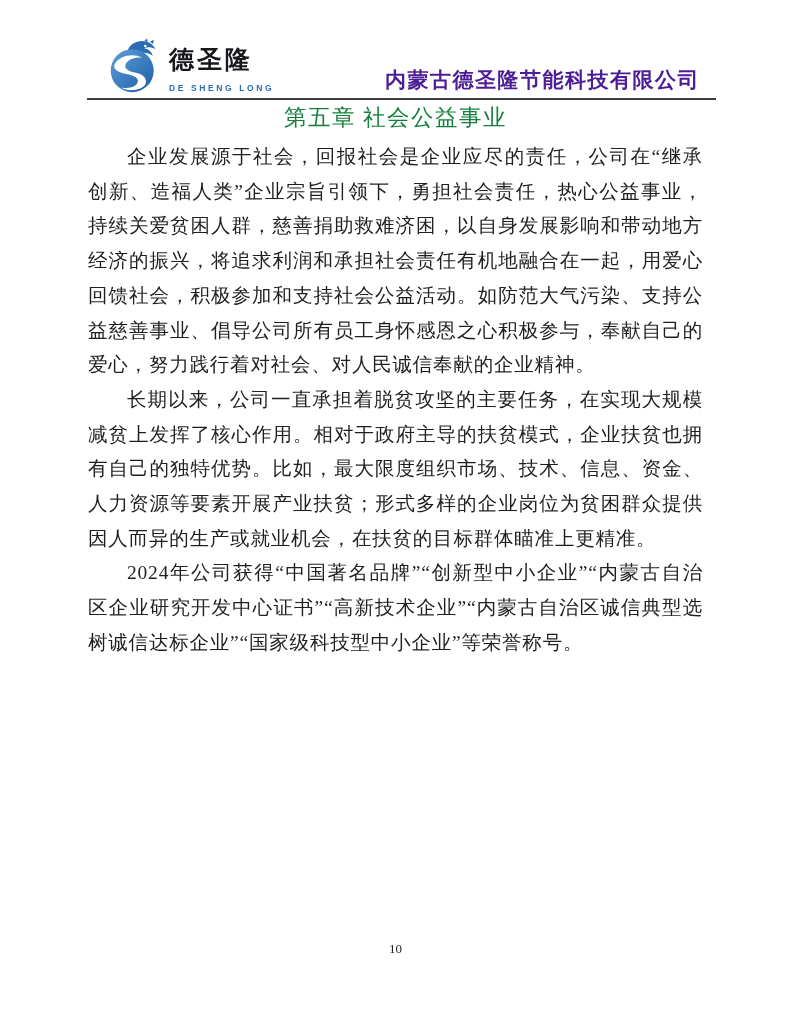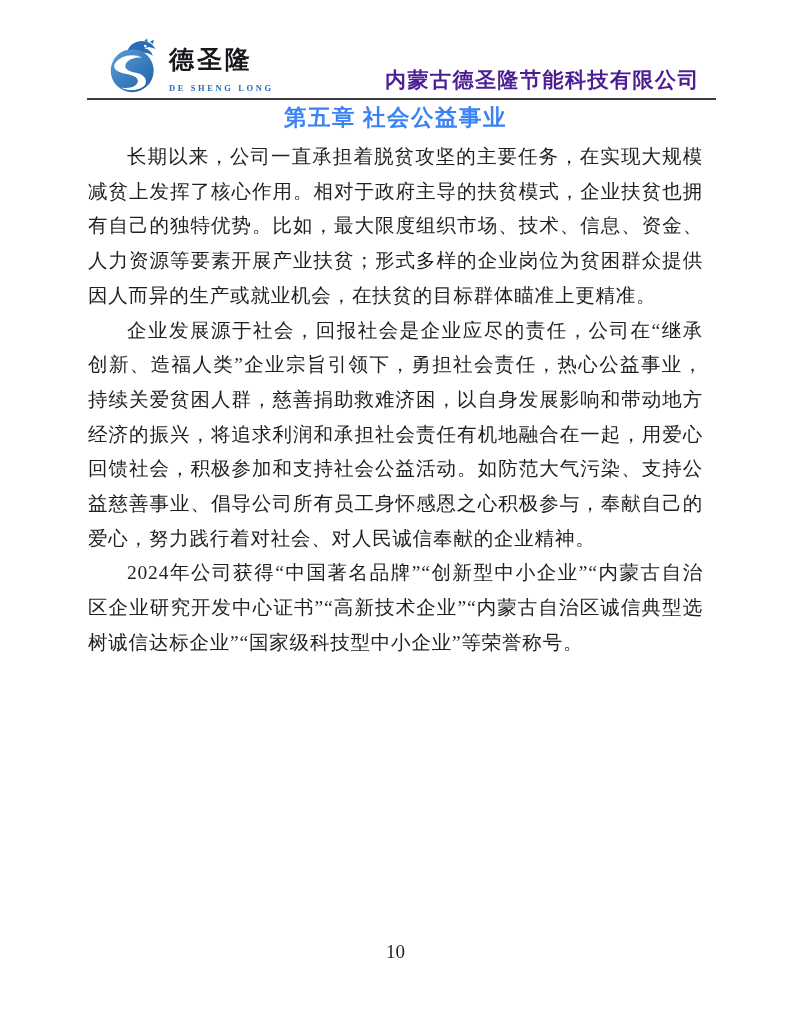--- a/index.html
+++ b/index.html
@@ -46,21 +46,21 @@
     margin-top: 8px;
   }
   .logo-cn {
     font-family: "Liberation Sans", "DejaVu Sans", sans-serif;
     font-weight: bold;
     font-size: 25px;
     letter-spacing: 3px;
     color: #17171c;
   }
   .logo-en {
-    font-family: Liberation Serif, serif;
+    font-family: Liberation Sans, sans-serif;
     font-weight: bold;
     font-size: 8.5px;
     letter-spacing: 2.6px;
     color: #2a6cb5;
     margin-top: 12px;
   }
   .company-name {
     position: absolute;
     right: 16px;
     bottom: 4px;
@@ -72,23 +72,23 @@
   }
 
   
   .doc-title {
     position: absolute;
     top: 102px;
     left: 0;
     width: 100%;
     text-align: center;
     font-size: 22.5px;
-    font-weight: bold;
+    font-weight: normal;
     letter-spacing: 1.5px;
-    color: #3b82f6;
+    color: #15803d;
   }
 
   
   .content {
     position: absolute;
     top: 140px;
     left: 88px;
     right: 88px;
     font-size: 19.5px;
     line-height: 34.7px;
@@ -100,21 +100,21 @@
     text-indent: 2em;
   }
 
   
   .page-number {
     position: absolute;
     top: 941px;
     left: 0;
     width: 100%;
     text-align: center;
-    font-size: 19px;
+    font-size: 13px;
     color: #1f1f1f;
   }
 </style>
 </head>
 <body>
 
 <div class="page">
 
   <div class="header">
     <div class="logo">
@@ -140,20 +140,20 @@
         <span class="logo-cn">德圣隆</span>
         <span class="logo-en">DE SHENG LONG</span>
       </div>
     </div>
     <div class="company-name">内蒙古德圣隆节能科技有限公司</div>
   </div>
 
   <div class="doc-title">第五章 社会公益事业</div>
 
   <div class="content">
+    <p>企业发展源于社会，回报社会是企业应尽的责任，公司在“继承创新、造福人类”企业宗旨引领下，勇担社会责任，热心公益事业，持续关爱贫困人群，慈善捐助救难济困，以自身发展影响和带动地方经济的振兴，将追求利润和承担社会责任有机地融合在一起，用爱心回馈社会，积极参加和支持社会公益活动。如防范大气污染、支持公益慈善事业、倡导公司所有员工身怀感恩之心积极参与，奉献自己的爱心，努力践行着对社会、对人民诚信奉献的企业精神。</p>
     <p>长期以来，公司一直承担着脱贫攻坚的主要任务，在实现大规模减贫上发挥了核心作用。相对于政府主导的扶贫模式，企业扶贫也拥有自己的独特优势。比如，最大限度组织市场、技术、信息、资金、人力资源等要素开展产业扶贫；形式多样的企业岗位为贫困群众提供因人而异的生产或就业机会，在扶贫的目标群体瞄准上更精准。</p>
-    <p>企业发展源于社会，回报社会是企业应尽的责任，公司在“继承创新、造福人类”企业宗旨引领下，勇担社会责任，热心公益事业，持续关爱贫困人群，慈善捐助救难济困，以自身发展影响和带动地方经济的振兴，将追求利润和承担社会责任有机地融合在一起，用爱心回馈社会，积极参加和支持社会公益活动。如防范大气污染、支持公益慈善事业、倡导公司所有员工身怀感恩之心积极参与，奉献自己的爱心，努力践行着对社会、对人民诚信奉献的企业精神。</p>
     <p>2024年公司获得“中国著名品牌”“创新型中小企业”“内蒙古自治区企业研究开发中心证书”“高新技术企业”“内蒙古自治区诚信典型选树诚信达标企业”“国家级科技型中小企业”等荣誉称号。</p>
   </div>
 
   <div class="page-number">10</div>
 
 </div>
 
 </body></html>

